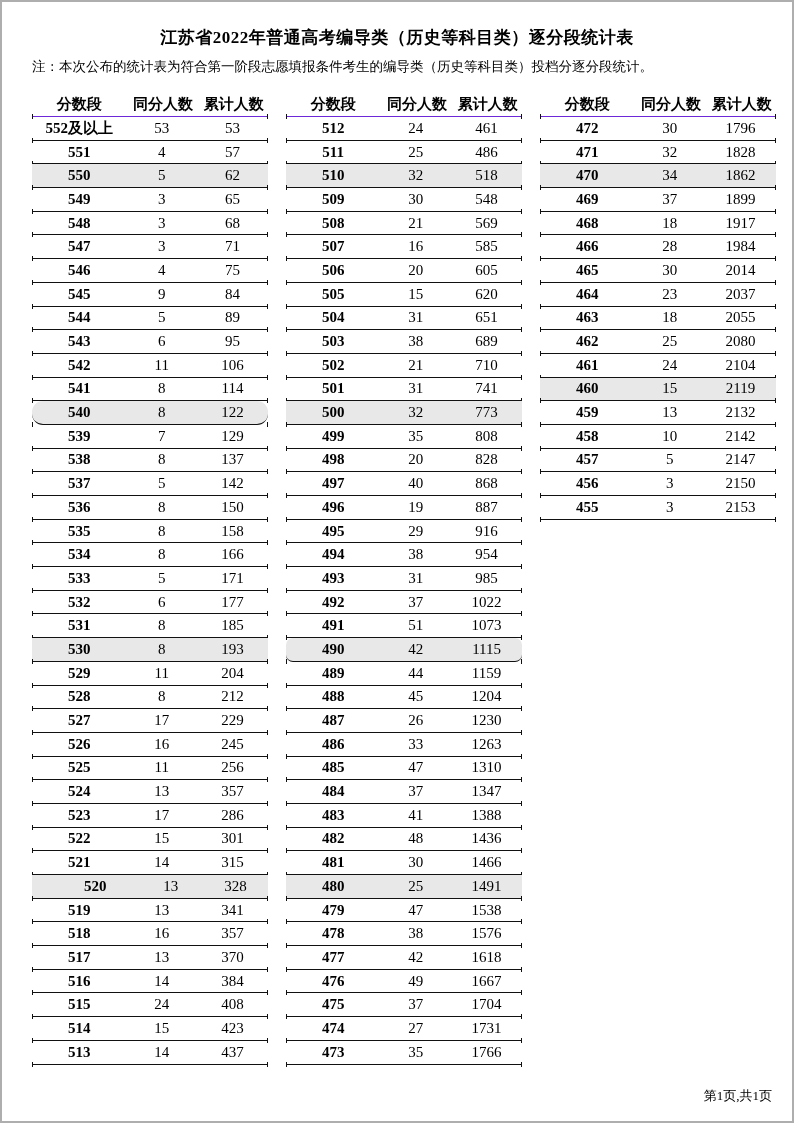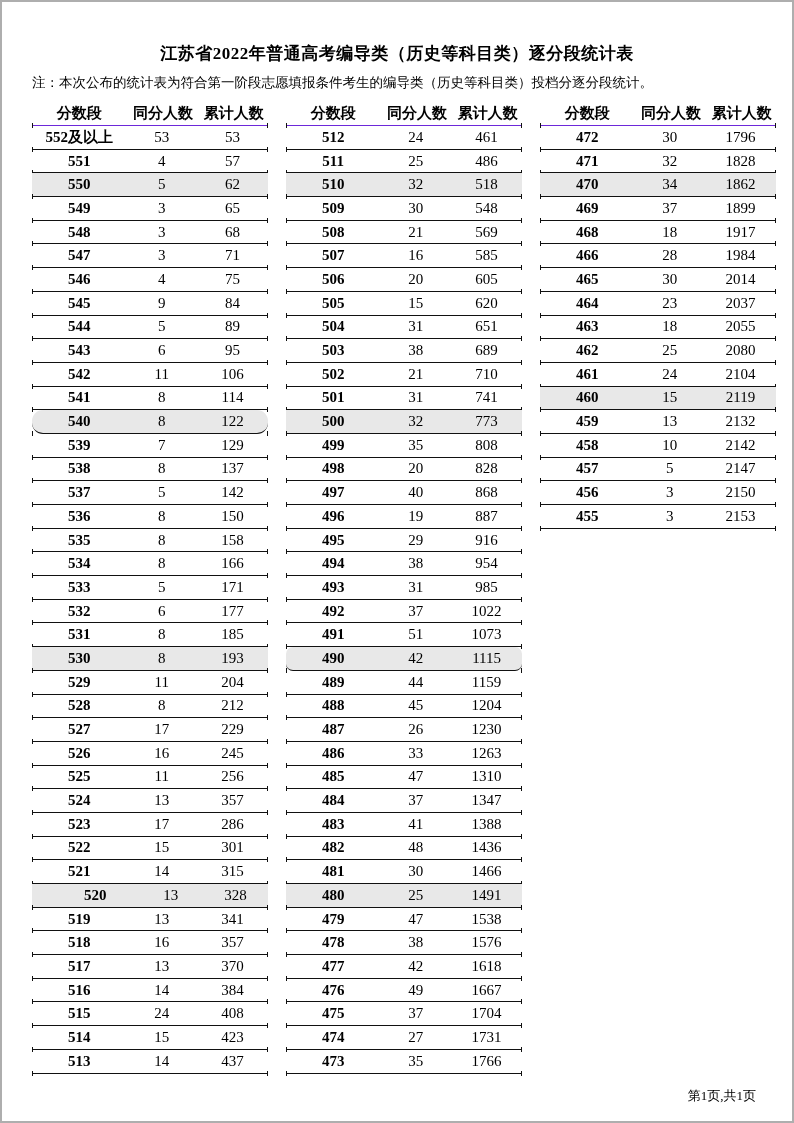--- a/index.html
+++ b/index.html
@@ -8,34 +8,34 @@
     width: 794px;
     height: 1123px;
     box-sizing: border-box;
     background: #ffffff;
     border: 2px solid #aeaeae;
     font-family: "Liberation Serif", "DejaVu Serif", serif;
     color: #000;
     overflow: hidden;
   }
   .title {
-    margin-top: 40px;
+    margin-top: 24px;
     text-align: center;
     font-size: 17px;
     font-weight: bold;
     letter-spacing: 0.5px;
   }
   .note {
     margin-top: 9px;
     margin-left: 30px;
     font-size: 13.5px;
   }
   .tables {
     display: flex;
-    margin-top: 9px;
+    margin-top: 16px;
     margin-left: 30px;
     margin-right: 19px;
     gap: 18px;
   }
   .seg-table { width: 236px; flex: 0 0 236px; }
   .t-head {
     display: grid;
     grid-template-columns: 40% 31% 29%;
     font-weight: bold;
     font-size: 15px;
@@ -75,21 +75,21 @@
     width: 1px;
     height: 5px;
     background: #111;
   }
   .t-row::before { left: 0; }
   .t-row::after { right: 0; }
   .cell { white-space: nowrap; line-height: 1; }
   .cell.score { font-weight: bold; }
   .footer {
     position: absolute;
-    right: 36px;
+    right: 20px;
     bottom: 16px;
     font-size: 13px;
   }
 </style>
 </head>
 <body>
 
 <div class="page">
 
   <div class="title">江苏省2022年普通高考编导类（历史等科目类）逐分段统计表</div>

